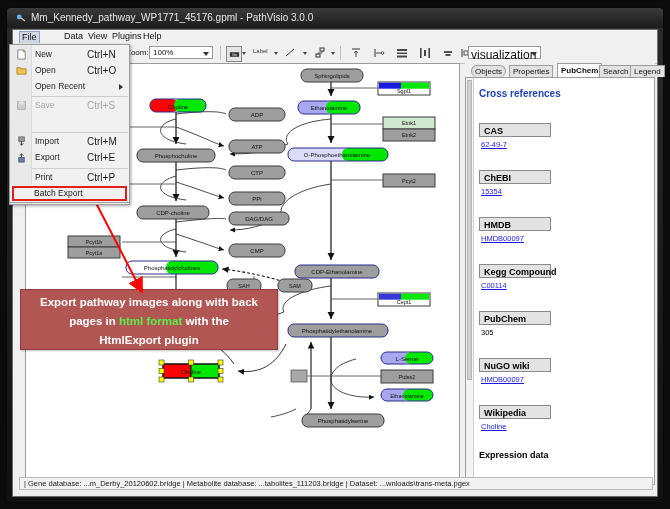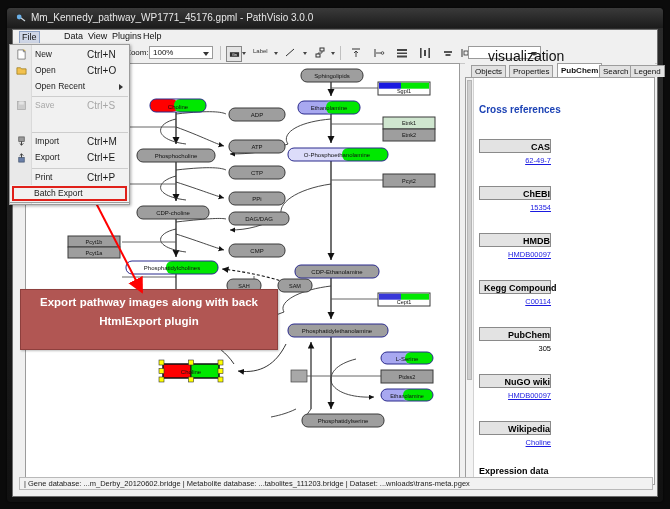--- a/index.html
+++ b/index.html
@@ -72,21 +72,21 @@
   .tb-btn.boxed{border:1px solid #888;background:#e4e4e4;}
   .tb-arrow{
     position:absolute;top:9px;width:0;height:0;
     border-left:2.5px solid transparent;border-right:2.5px solid transparent;border-top:3.5px solid #444;
   }
   .tb-text{position:absolute;top:5px;font-size:6px;color:#333;}
   .vis-combo{
     position:absolute;left:455px;top:3px;width:73px;height:13px;
     background:#fff;border:1px solid #9a9a9a;box-sizing:border-box;
   }
-  .vis-combo span{position:absolute;left:19px;top:1px;font-size:14px;color:#111;}
+  .vis-combo span{position:absolute;left:2px;top:1px;font-size:12px;color:#111;}
   .vis-combo .arrow{
     position:absolute;right:3px;top:5px;width:0;height:0;
     border-left:3px solid transparent;border-right:3px solid transparent;border-top:4px solid #333;
   }
 
   
   .canvas-wrap{
     position:absolute;left:12px;top:33px;width:435px;height:422px;
     background:#fff;border:1px solid #9b9b9b;box-sizing:border-box;overflow:hidden;
   }
@@ -106,21 +106,21 @@
   .tab.sel{background:#fff;top:0;height:14px;line-height:14px;font-weight:bold;}
   .panel-body{
     position:absolute;left:0;top:14px;width:190px;height:408px;
     background:#fff;border:1px solid #9d9d9d;box-sizing:border-box;overflow:hidden;
   }
   .panel-scroll{
     position:absolute;left:0;top:0;width:7px;height:100%;
     background:#f3f3f3;border-right:1px solid #d2d2d2;
   }
   .panel-scroll .thumb{position:absolute;left:1px;top:2px;width:5px;height:300px;background:#cfcfcf;border:1px solid #b5b5b5;box-sizing:border-box;}
-  .panel-inner{position:absolute;left:8px;top:16px;width:180px;height:100%;text-align:right;}
+  .panel-inner{position:absolute;left:8px;top:0;width:180px;height:100%;}
 
   .xref-title{
     position:absolute;left:5px;top:10px;font-size:10px;font-weight:bold;color:#1d43b5;
   }
   .xref-block{position:absolute;left:5px;width:72px;}
   .xref-head{
     height:14px;line-height:14px;background:#e3e3e3;border:1px solid #8a8a8a;
     box-sizing:border-box;font-size:9px;font-weight:bold;color:#000;padding-left:4px;white-space:nowrap;
   }
   .xref-val{margin-top:3px;padding-left:2px;font-size:7.5px;color:#1a1ae0;text-decoration:underline;}
@@ -519,21 +519,21 @@
             <g>
               <rect x="355" y="306" width="52" height="13" fill="#9e9e9e" stroke="#3a3a3a" stroke-width="1"></rect>
               <text x="381" y="315" font-size="5.5" fill="#111" text-anchor="middle">Ptdss2</text>
             </g>
           </g>
         </svg>
       </div>
 
       <div class="sidepanel">
         <div class="tabstrip">
-          <div class="tab" style="left:6px;">Objects</div>
+          <div class="tab" style="left:6px;border-radius:6px;">Objects</div>
           <div class="tab" style="left:44px;">Properties</div>
           <div class="tab sel" style="left:92px;">PubChem</div>
           <div class="tab" style="left:134px;">Search</div>
           <div class="tab" style="left:165px;">Legend</div>
         </div>
 
         <div class="panel-body">
           <div class="panel-scroll">
             <div class="thumb"></div>
           </div>
@@ -658,20 +658,23 @@
   </div>
 
   <div style="position:absolute;left:9px;top:185px;width:121px;height:18px;background:#f1f1f1;border:1px solid #9c9c9c;border-top:none;box-sizing:border-box;z-index:41;">
     <div style="position:absolute;left:2px;top:1px;width:115px;height:15px;border:2px solid #e0201a;box-sizing:border-box;"></div>
     <div style="position:absolute;left:24px;top:3px;font-size:8.5px;color:#1a1a1a;white-space:nowrap;">Batch Export</div>
   </div>
 
   <div class="banner">
     <div class="banner-text">
       <div>Export pathway images along with back</div>
+      <div>
+        <span>pages in </span><span class="hl">html format</span><span> with the</span>
+      </div>
       <div>HtmlExport plugin</div>
     </div>
   </div>
 
   <svg class="arrow-svg">
     <defs>
       <marker id="redArrow" markerWidth="9" markerHeight="9" refX="7" refY="4" orient="auto">
         <path d="M0,0 L8,4 L0,8 z" fill="#ff0000"></path>
       </marker>
     </defs>

